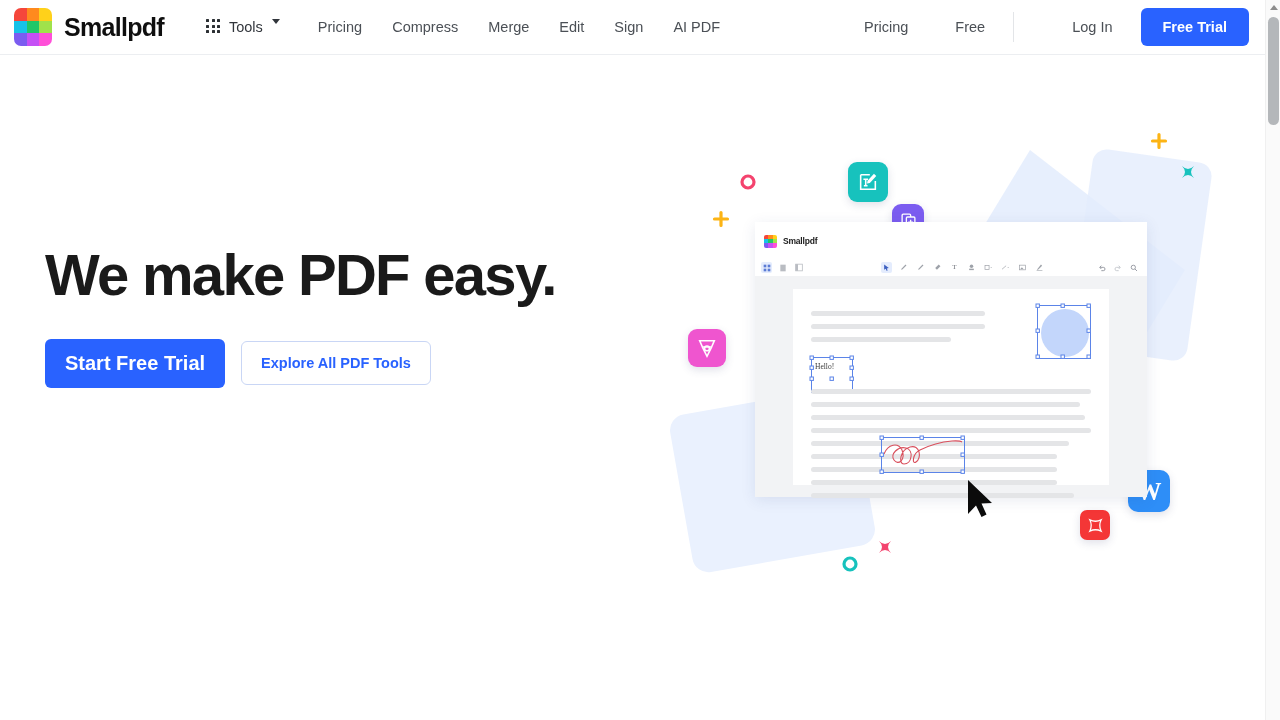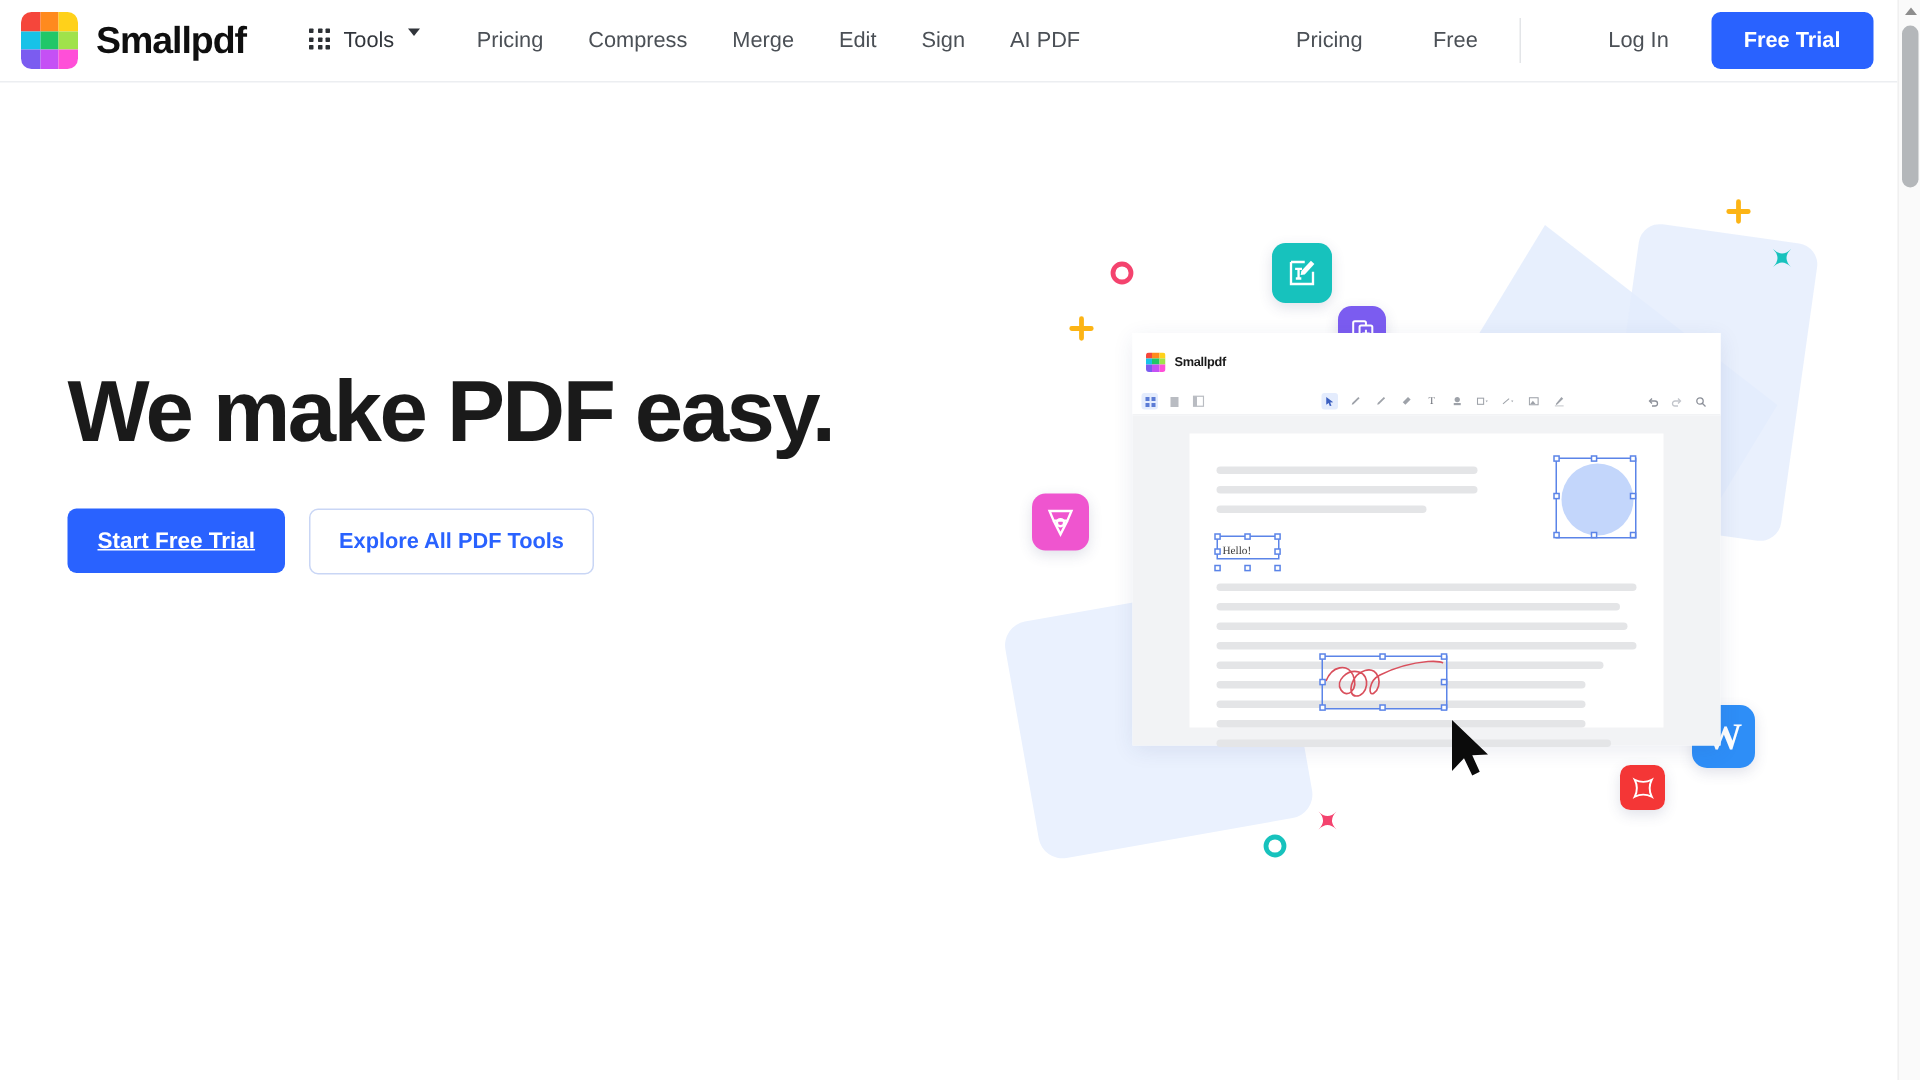--- a/index.html
+++ b/index.html
@@ -117,26 +117,25 @@
   }
   .hero-sub {
     margin-top: 26px;
     font-size: 17.5px; line-height: 1.72;
     color: #3c4146;
     max-width: 490px;
   }
   .hero-cta { margin-top: 33px; display: flex; gap: 16px; align-items: center; }
   .btn-primary {
     background: #2962ff; color: #fff;
-    font-size: 15px; font-weight: bold;
+    font-size: 20px; font-weight: bold;
     padding: 13px 20px;
     border: none; border-radius: 6px;
     cursor: pointer;
     font-family: "Liberation Sans", sans-serif;
-    text-decoration: underline;
   }
   .btn-secondary {
     background: #fff; color: #2962ff;
     font-size: 14.5px; font-weight: bold;
     padding: 13px 19px;
     border: 1px solid #c9d6f5; border-radius: 6px;
     cursor: pointer;
     font-family: "Liberation Sans", sans-serif;
   }
 
@@ -462,21 +461,21 @@
       </div>
     </div>
 
     <div class="mockup-body">
       <div class="doc-page">
 
         <div class="line" style="width:62%;"></div>
         <div class="line" style="width:62%;"></div>
         <div class="line" style="width:50%;"></div>
 
-        <div style="position:absolute; left:18px; top:68px; width:42px; height:16px; border:1px solid #5b84e8;">
+        <div style="position:absolute; left:18px; top:68px; width:42px; height:36px; border:1px solid #5b84e8;">
           <span style="position:absolute;left:3px;top:4px;font-size:7.5px;color:#3a3a3a;font-family:'Liberation Serif',serif;">Hello!</span>
           <svg style="position:absolute;left:-3px;top:-3px;" width="48" height="28">
             <rect x="1" y="1" width="3.4" height="3.4" fill="#fff" stroke="#5b84e8" stroke-width="1"></rect>
             <rect x="21" y="1" width="3.4" height="3.4" fill="#fff" stroke="#5b84e8" stroke-width="1"></rect>
             <rect x="41" y="1" width="3.4" height="3.4" fill="#fff" stroke="#5b84e8" stroke-width="1"></rect>
             <rect x="1" y="11" width="3.4" height="3.4" fill="#fff" stroke="#5b84e8" stroke-width="1"></rect>
             <rect x="41" y="11" width="3.4" height="3.4" fill="#fff" stroke="#5b84e8" stroke-width="1"></rect>
             <rect x="1" y="22" width="3.4" height="3.4" fill="#fff" stroke="#5b84e8" stroke-width="1"></rect>
             <rect x="21" y="22" width="3.4" height="3.4" fill="#fff" stroke="#5b84e8" stroke-width="1"></rect>
             <rect x="41" y="22" width="3.4" height="3.4" fill="#fff" stroke="#5b84e8" stroke-width="1"></rect>

